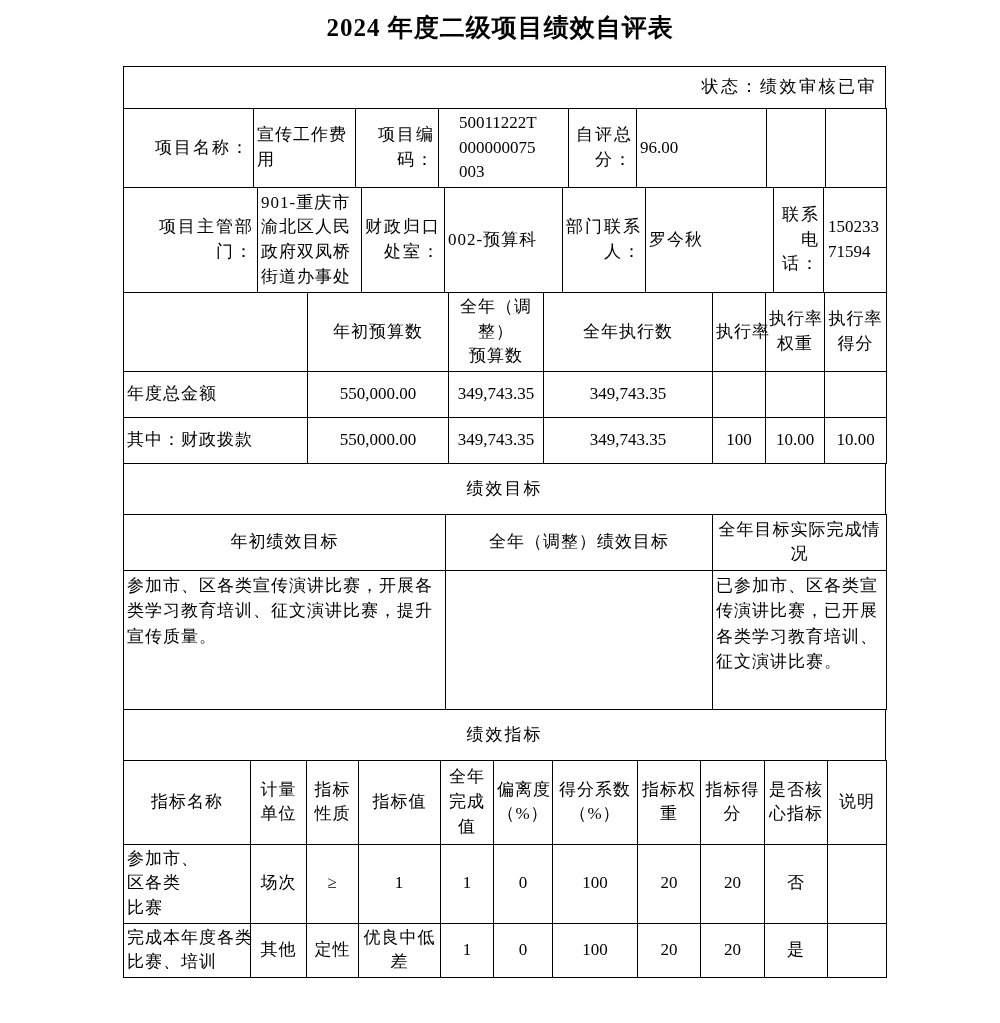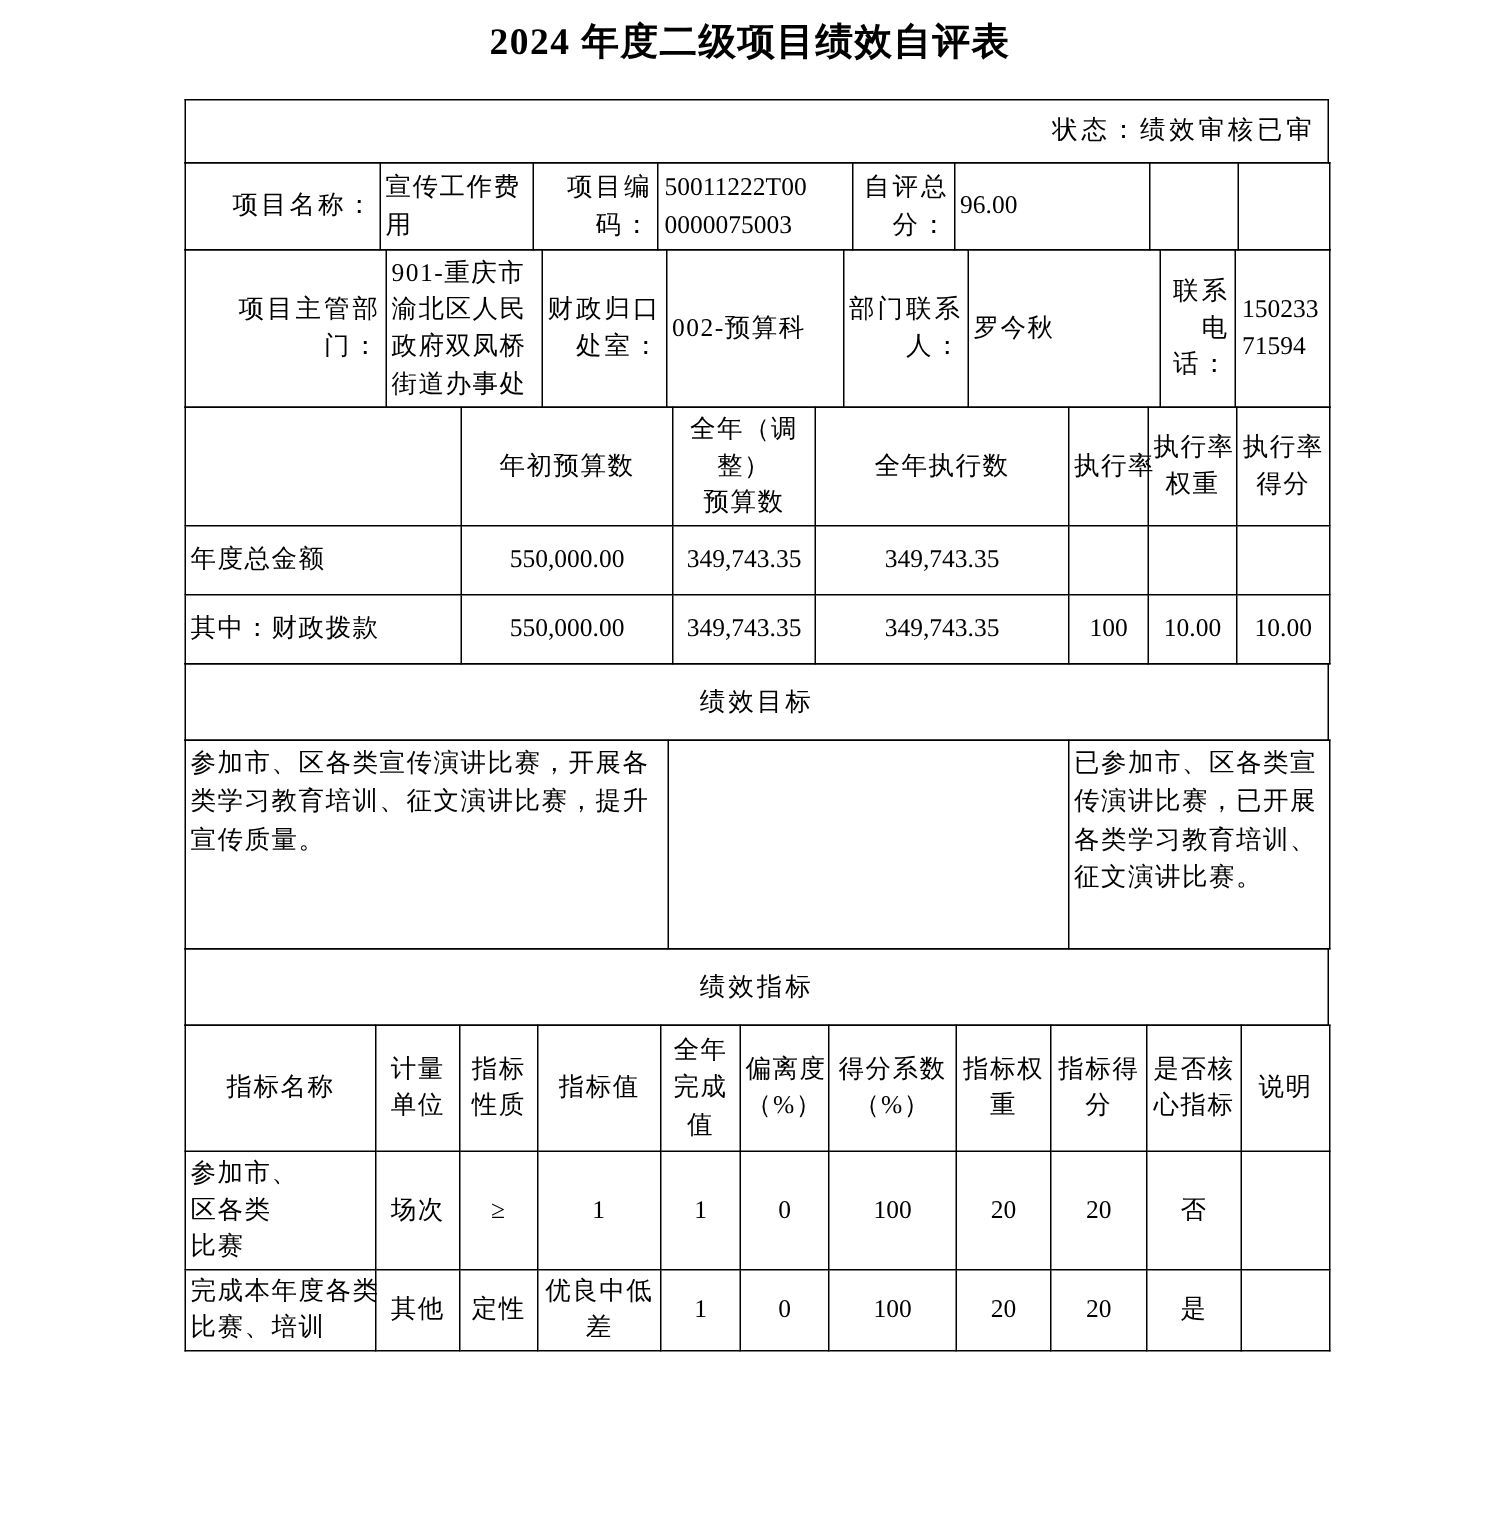--- a/index.html
+++ b/index.html
@@ -18,21 +18,21 @@
   td {
     border:1px solid #000; font-size:17px; line-height:1.45;
     letter-spacing:1px; vertical-align:middle; padding:2px 3px;
   }
   .c   { text-align:center; }
   .sec { text-align:center; letter-spacing:2px; }
   .lbl { text-align:right; white-space:pre-line; word-break:keep-all; letter-spacing:2px; padding-right:3px; }
   .hdr { text-align:center; white-space:pre-line; word-break:keep-all; }
   .val { text-align:left; }
   .num { letter-spacing:0; }
-  .code  { word-break:break-all; letter-spacing:0; padding:2px 26px 2px 4px;margin-top:16px; }
+  .code  { word-break:break-all; letter-spacing:0; padding:2px 26px 2px 20px;margin-top:16px; }
   .phone { word-break:break-all; letter-spacing:0; padding:2px 3px 2px 4px; }
   .top { vertical-align:top; line-height:1.5; }
   .pre { white-space:pre-line; word-break:keep-all; }
   .status-cell { text-align:right; letter-spacing:2.5px; padding-right:8px;margin-top:48px; }
   tr.h42 td{height:42px;} tr.h58 td{height:58px;} tr.h105 td{height:105px;}
   tr.h59 td{height:59px;} tr.h60 td{height:60px;} tr.h46 td{height:46px;}
   tr.h44 td{height:44px;} tr.h51 td{height:51px;} tr.h56 td{height:56px;}
   tr.h139 td{height:139px;margin-left:16px;} tr.h84 td{height:84px;} tr.h54 td{height:54px;}
 </style>
 </head>
@@ -160,20 +160,26 @@
   </tbody>
     </table>
 
   <table>
     <colgroup>
         <col style="width:322px">
         <col style="width:267px">
         <col style="width:174px">
       </colgroup>
     <tbody>
+        <tr class="h56">
+      <td class="hdr">年初绩效目标</td>
+      <td class="hdr">全年（调整）绩效目标</td>
+      <td class="hdr">全年目标实际完成情
+况</td>
+    </tr>
     <tr class="h139">
       <td class="val top">参加市、区各类宣传演讲比赛，开展各类学习教育培训、征文演讲比赛，提升宣传质量。</td>
       <td class="val top"></td>
       <td class="val top">已参加市、区各类宣传演讲比赛，已开展各类学习教育培训、征文演讲比赛。</td>
     </tr>
   </tbody>
     </table>
 
   <table>
     <tbody>

